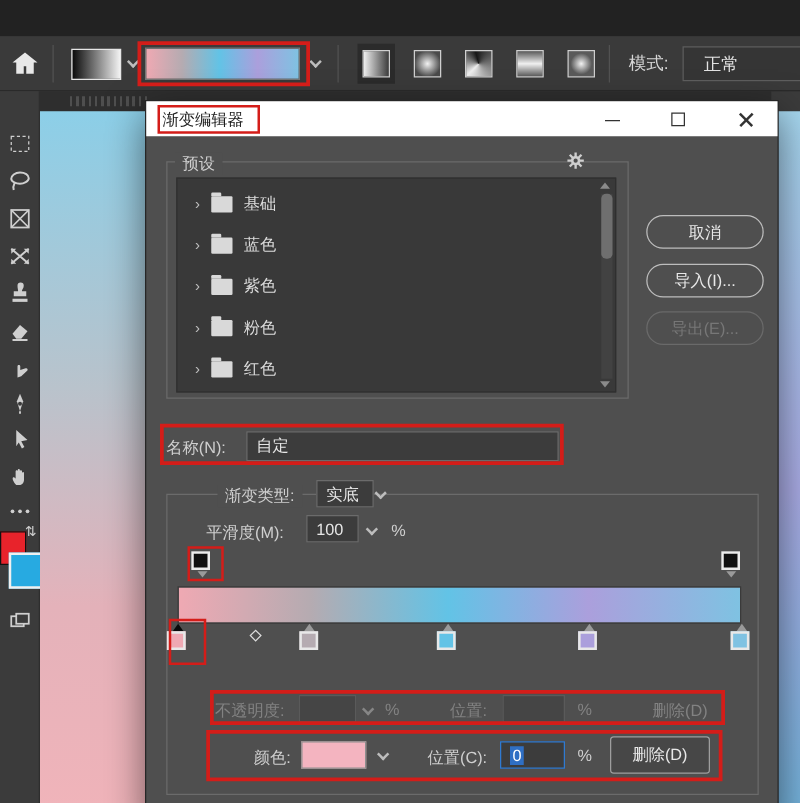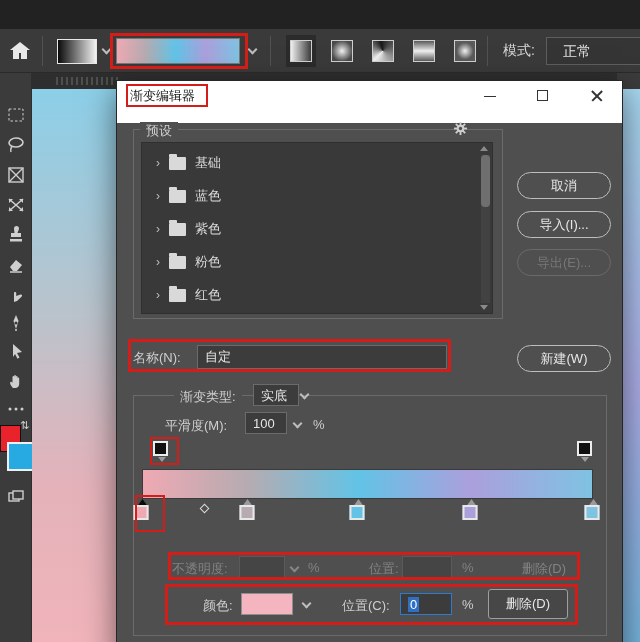--- a/index.html
+++ b/index.html
@@ -36,21 +36,21 @@
 
   
   .canvas-left{position:absolute;left:32px;top:60px;width:85px;height:582px;background:linear-gradient(180deg,#8ccfe8 0%,#b9c3cc 38%,#e4b2ba 68%,#f2b4ba 100%);}
   .canvas-right{position:absolute;left:622px;top:60px;width:18px;height:582px;background:linear-gradient(180deg,#a5d6ee 0%,#a9abe4 52%,#6fb3da 100%);}
   .canvas-bottom{position:absolute;left:117px;top:632px;width:505px;height:10px;background:linear-gradient(90deg,#f2b3ba,#84c2e0);}
   .tabstrip{position:absolute;left:32px;top:44px;width:585px;height:16px;background:#2e2e2e;}
   .tabblur{position:absolute;left:24px;top:4px;width:62px;height:8px;opacity:.45;background:repeating-linear-gradient(90deg,rgba(255,255,255,.35) 0 2px,transparent 2px 5px);}
 
   
   .dialog{position:absolute;left:117px;top:52px;width:505px;height:580px;background:#4f4f4f;box-shadow:0 0 0 1px #262626,0 10px 30px rgba(0,0,0,.55);}
-  .titlebar{position:absolute;left:0;top:0;width:505px;height:42px;background:#ffffff;}
+  .titlebar{position:absolute;left:0;top:0;width:505px;height:28px;background:#ffffff;}
   .title-text{position:absolute;left:13px;top:6px;font-size:13px;color:#1c1c1c;}
   .win-btn{position:absolute;top:0;width:44px;height:30px;}
   .min-glyph{position:absolute;left:16px;top:15px;width:12px;height:1px;background:#333;}
   .max-glyph{position:absolute;left:16px;top:9px;width:11px;height:11px;border:1px solid #333;}
   .x1,.x2{position:absolute;left:15px;top:14px;width:14px;height:1.5px;background:#333;}
   .x1{transform:rotate(45deg);} .x2{transform:rotate(-45deg);}
 
   .fieldset{position:absolute;border:1px solid #6b6b6b;}
   .legend{position:absolute;top:-8px;background:#4f4f4f;padding:0 6px;color:#cfcfcf;font-size:13px;}
 
@@ -279,21 +279,20 @@
           <circle cx="8" cy="8" r="1.8" fill="#4f4f4f"></circle>
         </svg>
     </div>
 
     <div class="pill-btn" style="top:130px">导入(I)...</div>
     <div class="pill-btn" style="top:91px">取消</div>
     <div class="pill-btn disabled" style="top:168px">导出(E)...</div>
 
     <div class="dlg-label" style="left:16px;top:268px">名称(N):</div>
     <div class="field" style="left:80px;top:264px;width:250px">自定</div>
-    <div class="pill-btn" style="top:264px">新建(W)</div>
 
     <div class="fieldset" style="left:16px;top:314px;width:474px;height:241px">
       <div class="legend" style="left:40px">渐变类型:</div>
     </div>
     <div class="field small" style="left:136px;top:303px;width:46px">实底</div>
     <span class="chev chev-abs" style="left:184px;top:310px"></span>
 
     <div class="dlg-label" style="left:48px;top:336px">平滑度(M):</div>
     <div class="field small" style="left:128px;top:331px;width:42px">100</div>
     <div class="chevbox" style="left:171px;top:331px">
@@ -328,21 +327,21 @@
         <div class="midpoint" style="left: 83.63px; top: 424px;"></div>
       </div>
 
 
     <div class="dlg-label dim" style="left:55px;top:479px">不透明度:</div>
     <div class="field small" style="left:122px;top:475px;width:46px;background:#454545;border-color:#5a5a5a"></div>
     <div class="chevbox" style="left:168px;top:475px;opacity:.5">
         <span class="chev"></span>
       </div>
     <div class="dlg-label dim" style="left:191px;top:479px">%</div>
-    <div class="dlg-label dim" style="left:252px;top:479px">位置:</div>
+    <div class="dlg-label dim" style="left:243px;top:479px">位置:</div>
     <div class="field small" style="left:285px;top:475px;width:50px;background:#454545;border-color:#5a5a5a"></div>
     <div class="dlg-label dim" style="left:345px;top:479px">%</div>
     <div class="dlg-label dim" style="left:405px;top:479px">删除(D)</div>
 
     <div class="dlg-label" style="left:86px;top:516px">颜色:</div>
     <div class="color-swatch" id="rowSwatch" style="left: 124px; top: 512px; width: 52px; height: 22px; background: rgb(244, 180, 192);"></div>
     <span class="chev chev-abs" style="left:186px;top:519px"></span>
     <div class="dlg-label" style="left:225px;top:516px">位置(C):</div>
     <div class="field small" style="left:283px;top:512px;width:52px;border-color:#2f7ad1"><span class="sel-char">0</span></div>
     <div class="dlg-label" style="left:345px;top:516px">%</div>

